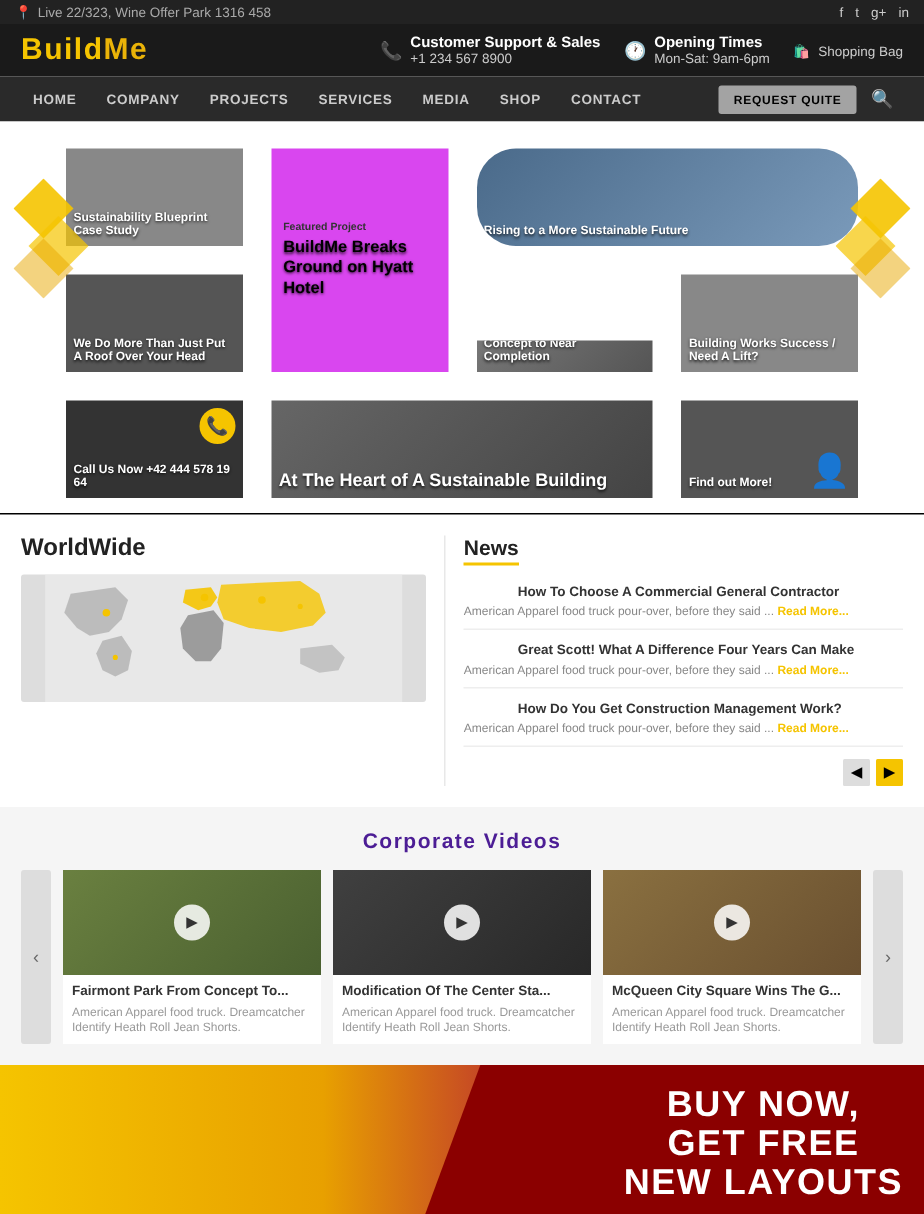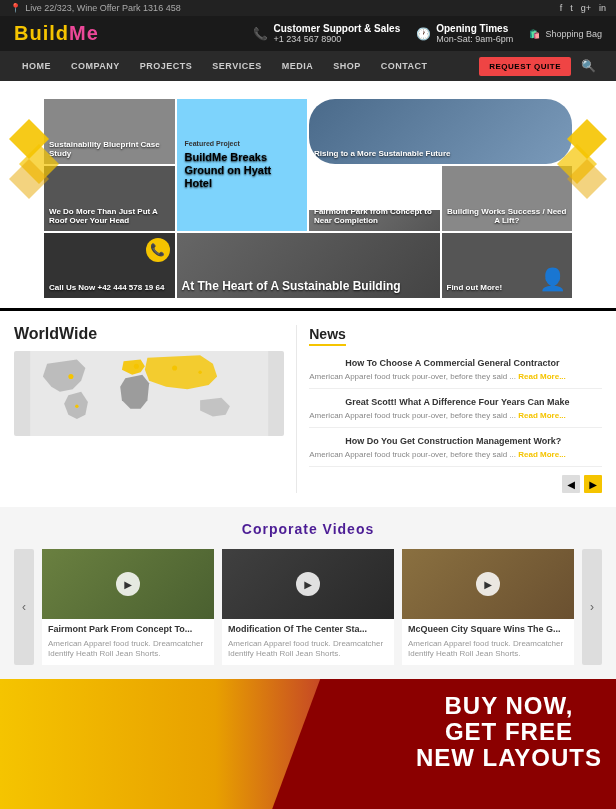--- a/index.html
+++ b/index.html
@@ -67,21 +67,21 @@
       color: #ccc;
       font-size: 9px;
       text-decoration: none;
       padding: 8px 8px;
       text-transform: uppercase;
       font-weight: 600;
       letter-spacing: 0.5px;
     }
     .nav-cta {
       margin-left: auto;
-      background: #ef4444;
+      background: #a3a3a3;
       color: #000 !important;
       font-size: 8px !important;
       font-weight: 700 !important;
       padding: 5px 10px !important;
       border-radius: 2px;
     }
     .nav-search { color: #ccc; font-size: 12px; padding: 8px 6px; cursor: pointer; }
 
     
     .hero-section {
@@ -96,21 +96,21 @@
       letter-spacing: 2px;
       margin-bottom: 12px;
       font-family: Georgia, serif;
     }
 
     
     .image-grid {
       display: grid;
       grid-template-columns: repeat(4, 1fr);
       grid-template-rows: repeat(3, 65px);
-      gap: 2px;
+      gap: 19px;
       position: relative;
     }
     .grid-cell {
       overflow: hidden;
       position: relative;
       display: flex;
       align-items: flex-end;
     }
     .grid-cell .overlay {
       position: absolute;
@@ -123,31 +123,31 @@
     .grid-cell .cell-title {
       font-size: 8px;
       font-weight: 700;
       color: #fff;
       line-height: 1.2;
       text-shadow: 0 1px 2px rgba(0,0,0,0.8);
     }
 
     
     .cell-1 { background: #888; grid-column: 1; grid-row: 1; }
-    .cell-2 { background: #7dd3fc; grid-column: 2; grid-row: 1 / span 2; }
+    .cell-2 { background: #d946ef; grid-column: 2; grid-row: 1 / span 2; }
     .cell-3 { background: #5a7a9a; grid-column: 3 / span 2; grid-row: 1; }
     .cell-4 { background: #555; grid-column: 1; grid-row: 2; }
 
     
     .info-section {
       background: #fff;
       display: flex;
       gap: 0;
       padding: 14px;
-      border-top: 3px solid #000000;
+      border-top: 1px solid #000000;
     }
     .worldwide-box {
       width: 48%;
       padding-right: 12px;
     }
     .worldwide-title {
       font-size: 16px;
       font-weight: 700;
       color: #222;
       margin-bottom: 8px;
@@ -315,21 +315,21 @@
   <div class="top-bar-right">
     <span>f</span>
     <span>t</span>
     <span>g+</span>
     <span>in</span>
   </div>
 </div>
 
 <div class="header">
   <div class="logo">
-    <span>Build</span><span style="color:#ec4899">Me</span>
+    <span>Build</span><span style="color:#eab308">Me</span>
   </div>
   <div class="header-contact">
     <div class="header-contact-item">
       <span class="icon">📞</span>
       <div>
         <strong>Customer Support &amp; Sales</strong>
         <span>+1 234 567 8900</span>
       </div>
     </div>
     <div class="header-contact-item">
@@ -399,21 +399,21 @@
       <div class="grid-cell cell-4" style="grid-column: 1; grid-row: 2; background: #555;">
         <div class="overlay">
           <span class="cell-title">We Do More Than Just Put A Roof Over Your Head</span>
         </div>
       </div>
       <div class="grid-cell" style="grid-column: 3; grid-row: 2; background: linear-gradient(135deg, #777, #555); margin-top: 44px;">
         <div class="overlay">
           <span class="cell-title">Fairmont Park from Concept to Near Completion</span>
         </div>
       </div>
-      <div class="grid-cell" style="grid-column: 4; grid-row: 2; background: #888; text-align: center;">
+      <div class="grid-cell" style="grid-column: 4; grid-row: 2; background: #888;">
         <div class="overlay">
           <span class="cell-title">Building Works Success / Need A Lift?</span>
         </div>
       </div>
 
       <div class="grid-cell" style="grid-column: 1; grid-row: 3; background: #333;">
         <div class="overlay">
           <span class="cell-title" style="font-size:8px;">Call Us Now +42 444 578 19 64</span>
         </div>
         <div style="position:absolute; top:5px; right:5px; width:24px; height:24px; background:#f5c400; border-radius:50%; display:flex; align-items:center; justify-content:center; font-size:12px;">📞</div>

